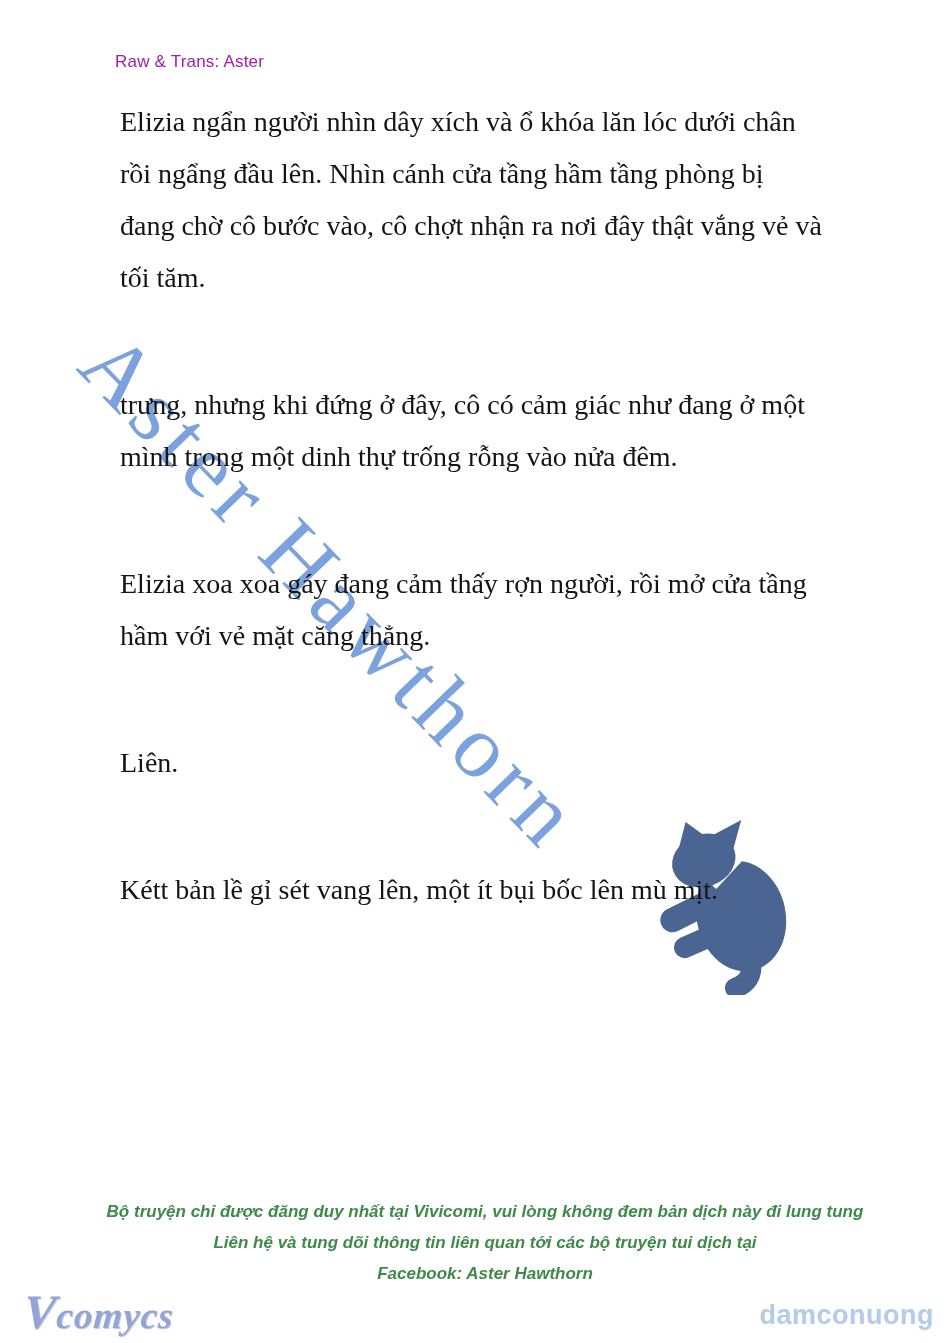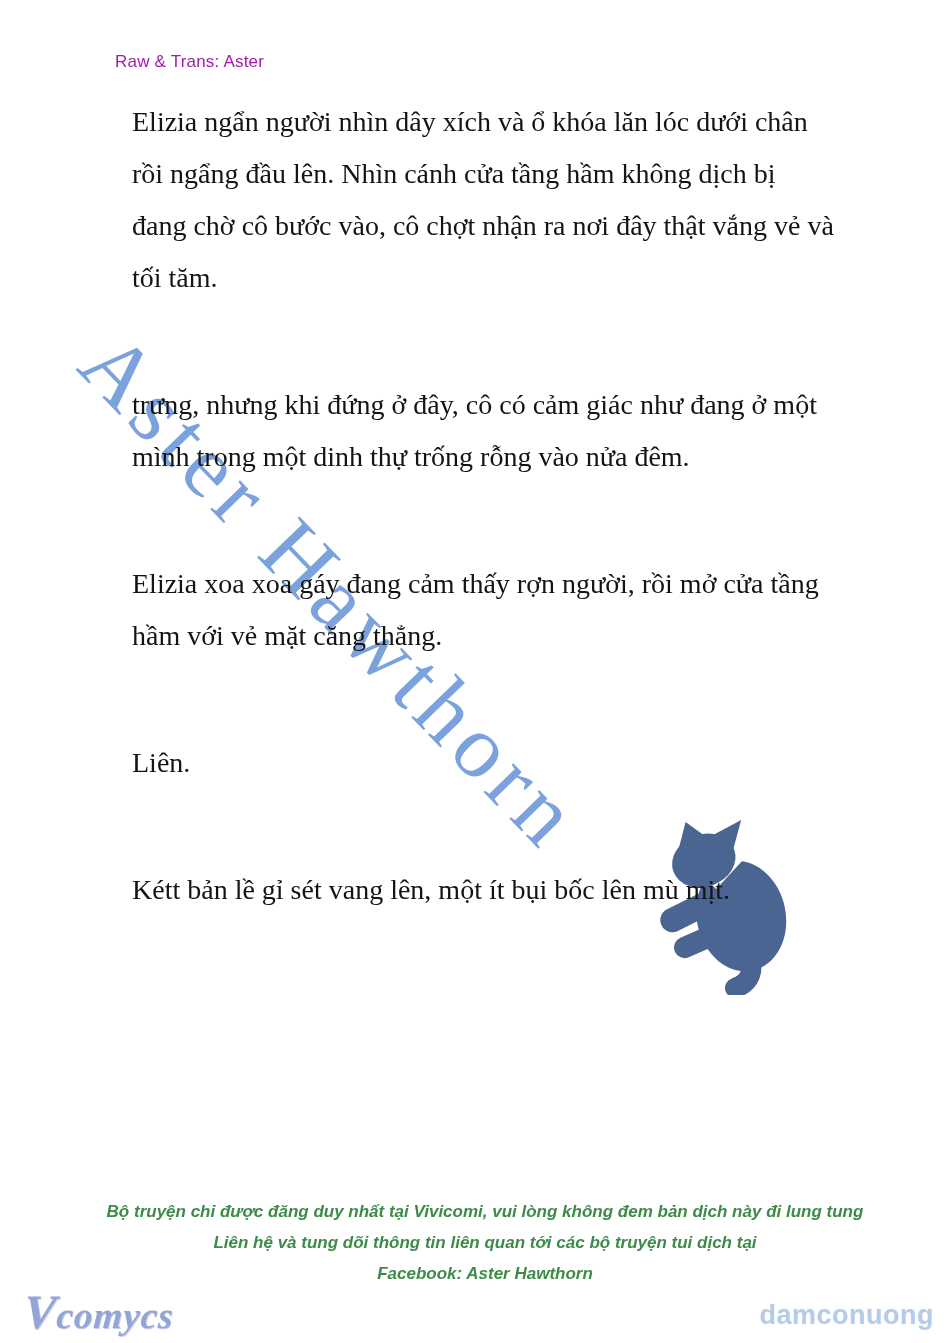--- a/index.html
+++ b/index.html
@@ -23,21 +23,21 @@
     font-family:"Liberation Serif", serif;
     font-size:90px;letter-spacing:7px;white-space:nowrap;
     color:#7ba2dc;z-index:1;user-select:none;
   }
   
   .page-text{
     position:absolute;left:115px;top:96px;width:740px;
     z-index:3;color:#141414;
     font-size:28px;line-height:52px;
   }
-  .para{margin:0 0 75px 17px;}
+  .para{margin:0 0 75px 5px;}
   .tline{white-space:nowrap;}
   
   .cat{
     position:absolute;left:656px;top:813px;width:134px;height:182px;
     z-index:2;color:#4b6593;
   }
   .cat svg{width:100%;height:100%;display:block;}
   
   .footer-note{
     position:absolute;left:0;top:1196px;width:950px;
@@ -70,21 +70,21 @@
 
 <div class="page">
 
   <div class="credit">Raw &amp; Trans: Aster</div>
 
   <div class="watermark">Aster Hawthorn</div>
 
   <div class="page-text">
     <div class="para">
       <div class="tline">Elizia ngẩn người nhìn dây xích và ổ khóa lăn lóc dưới chân</div>
-      <div class="tline">rồi ngẩng đầu lên. Nhìn cánh cửa tầng hầm không dịch bị</div>
+      <div class="tline">rồi ngẩng đầu lên. Nhìn cánh cửa tầng hầm tầng phòng bị</div>
       <div class="tline">đang chờ cô bước vào, cô chợt nhận ra nơi đây thật vắng vẻ và</div>
       <div class="tline">tối tăm.</div>
     </div>
     <div class="para">
       <div class="tline">trưng, nhưng khi đứng ở đây, cô có cảm giác như đang ở một</div>
       <div class="tline">mình trong một dinh thự trống rỗng vào nửa đêm.</div>
     </div>
     <div class="para">
       <div class="tline">Elizia xoa xoa gáy đang cảm thấy rợn người, rồi mở cửa tầng</div>
       <div class="tline">hầm với vẻ mặt căng thẳng.</div>

